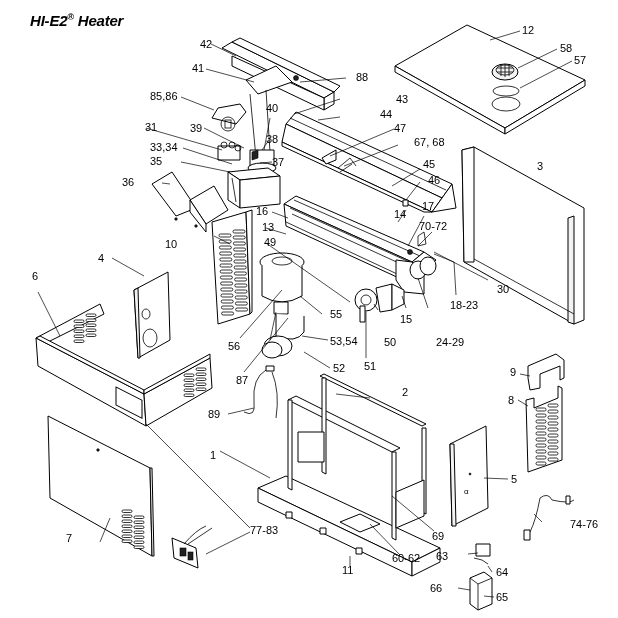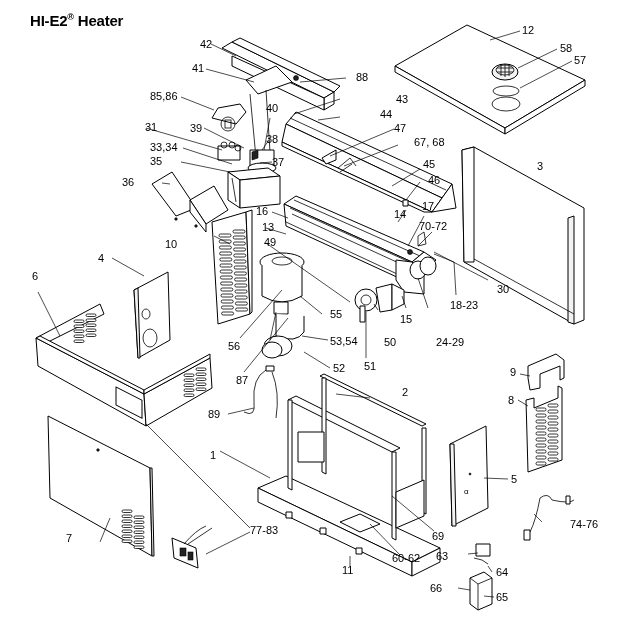--- a/index.html
+++ b/index.html
@@ -1,17 +1,17 @@
 <!DOCTYPE html>
 <html><head>
 <meta charset="utf-8">
 <style>
   html, body { margin: 0; padding: 0; background: #ffffff; }
   body { width: 618px; height: 618px; position: relative; overflow: hidden; font-family: "Liberation Sans", sans-serif; }
-  .title { position: absolute; left: 30px; top: 12px; font-size: 15px; font-weight: bold; color: #000; letter-spacing: -0.2px; }
+  .title { position: absolute; left: 30px; top: 12px; font-size: 15px; font-weight: bold; color: #000; letter-spacing: -0.2px; font-style: italic; }
   .title sup { font-size: 9px; }
   svg { position: absolute; left: 0; top: 0; }
   .lbl { font-family: "Liberation Sans", sans-serif; font-size: 11px; fill: #000; }
   .part { fill: #ffffff; stroke: #000; stroke-width: 1; stroke-linejoin: round; }
   .part-g { fill: #f2f2f2; stroke: #000; stroke-width: 1; stroke-linejoin: round; }
   .thin { fill: none; stroke: #000; stroke-width: 0.8; }
   .leader { fill: none; stroke: #000; stroke-width: 0.7; }
   .slot { fill: #ffffff; stroke: #000; stroke-width: 0.8; }
   .dark { fill: #222; stroke: #000; stroke-width: 0.6; }
 </style>

